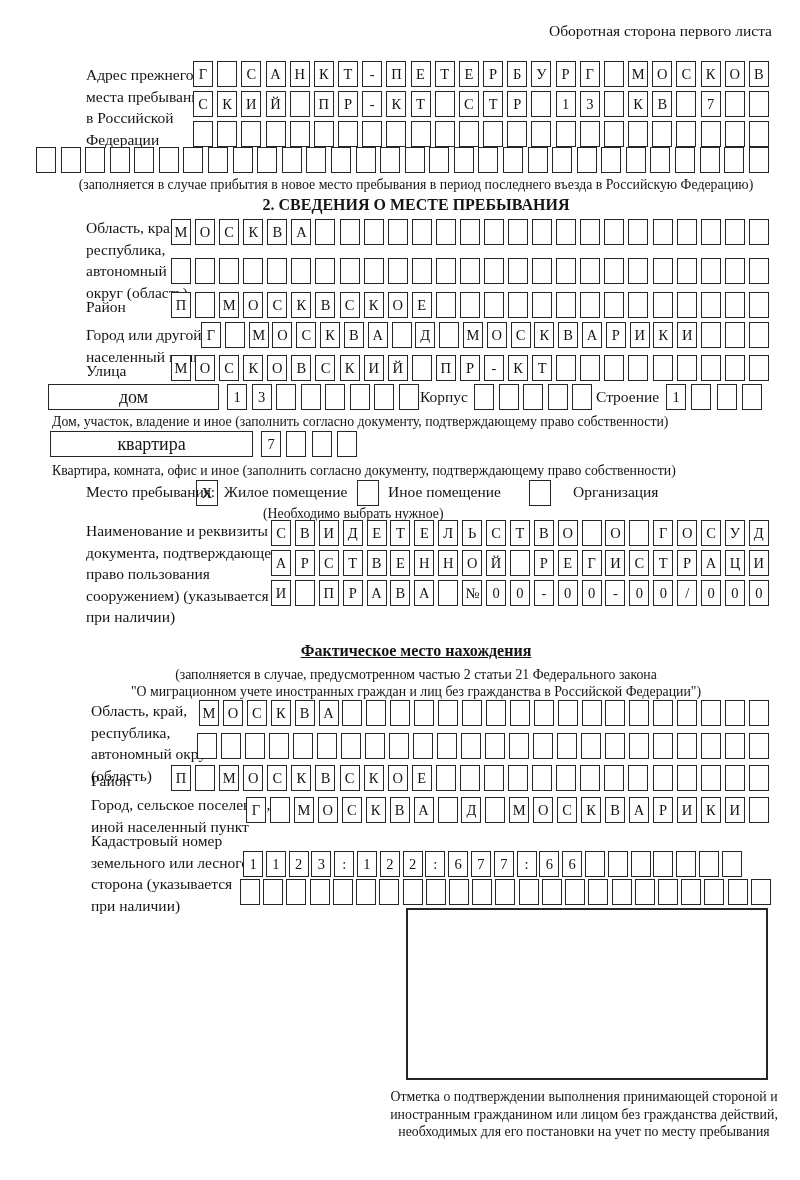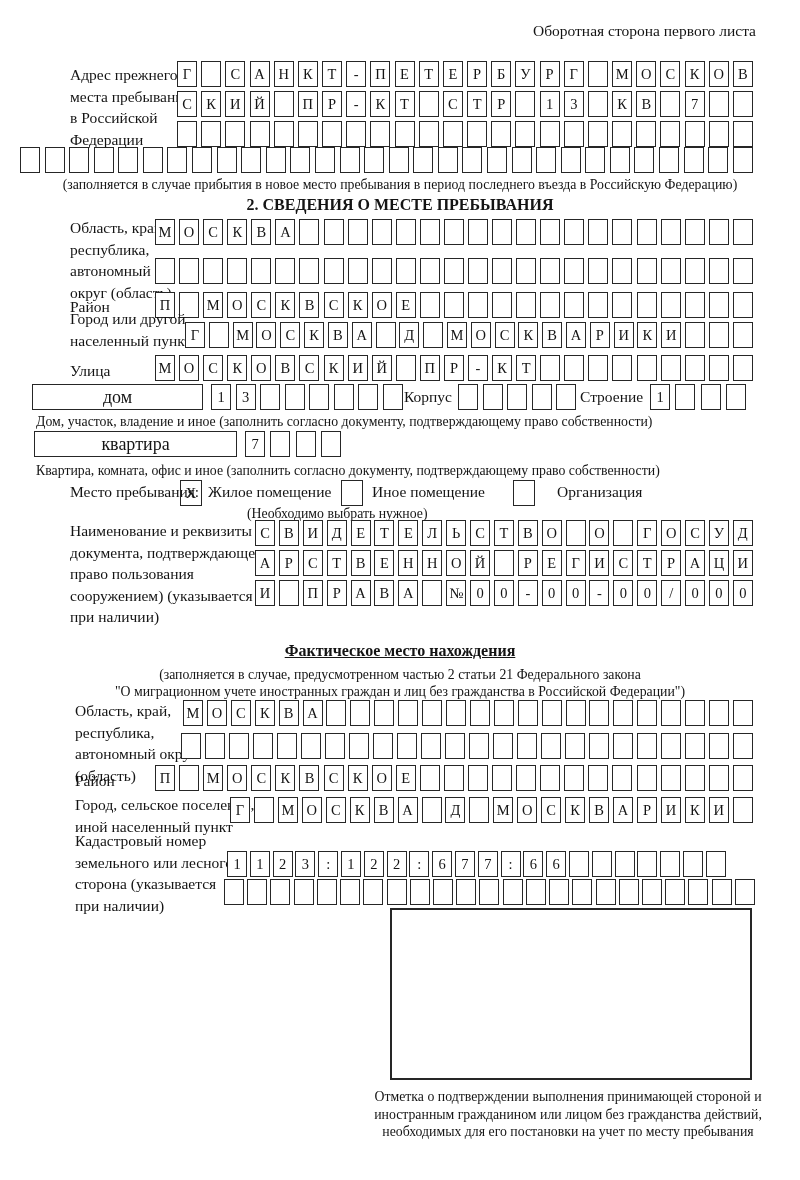--- a/index.html
+++ b/index.html
@@ -1,18 +1,18 @@
 <!DOCTYPE html>
 <html><head>
 <meta charset="utf-8">
 <style>
   html,body{margin:0;padding:0;background:#fff;}
   body{width:800px;height:1180px;position:relative;overflow:hidden;
        font-family:"Liberation Serif","DejaVu Serif",serif;color:#141414;}
-  .abs{position:absolute;}
+  .abs{position:absolute;margin-left:16px;}
   .hdr{left:0;top:22px;width:756px;text-align:right;font-size:15.5px;}
   .lbl{font-size:15.5px;line-height:21.5px;white-space:nowrap;}
   .brow{display:flex;justify-content:space-between;height:26px;}
   .cell{width:20px;height:26px;border:1.8px solid #262626;box-sizing:border-box;
         display:flex;align-items:center;justify-content:center;
         font-size:14.5px;background:#fff;flex:0 0 auto;}
   .note{font-size:13.8px;line-height:17px;}
   .center{width:800px;text-align:center;}
   .h{width:800px;text-align:center;font-weight:700;font-size:16px;}
   .wbox{height:26px;border:1.8px solid #262626;box-sizing:border-box;
@@ -234,21 +234,21 @@
     <span class="cell"></span>
     <span class="cell"></span>
     <span class="cell"></span>
     <span class="cell"></span>
     <span class="cell"></span>
     <span class="cell"></span>
     <span class="cell"></span>
     <span class="cell"></span>
   </div>
 
-<div class="abs lbl" style="left:70px;top:308px;">
+<div class="abs lbl" style="left:70px;top:324px;">
     <div>Город или другой</div>
     <div>населенный пункт</div>
   </div>
 <div class="abs brow" style="left:185px;top:322px;width:568px;">
     <span class="cell">Г</span>
     <span class="cell"></span>
     <span class="cell">М</span>
     <span class="cell">О</span>
     <span class="cell">С</span>
     <span class="cell">К</span>

